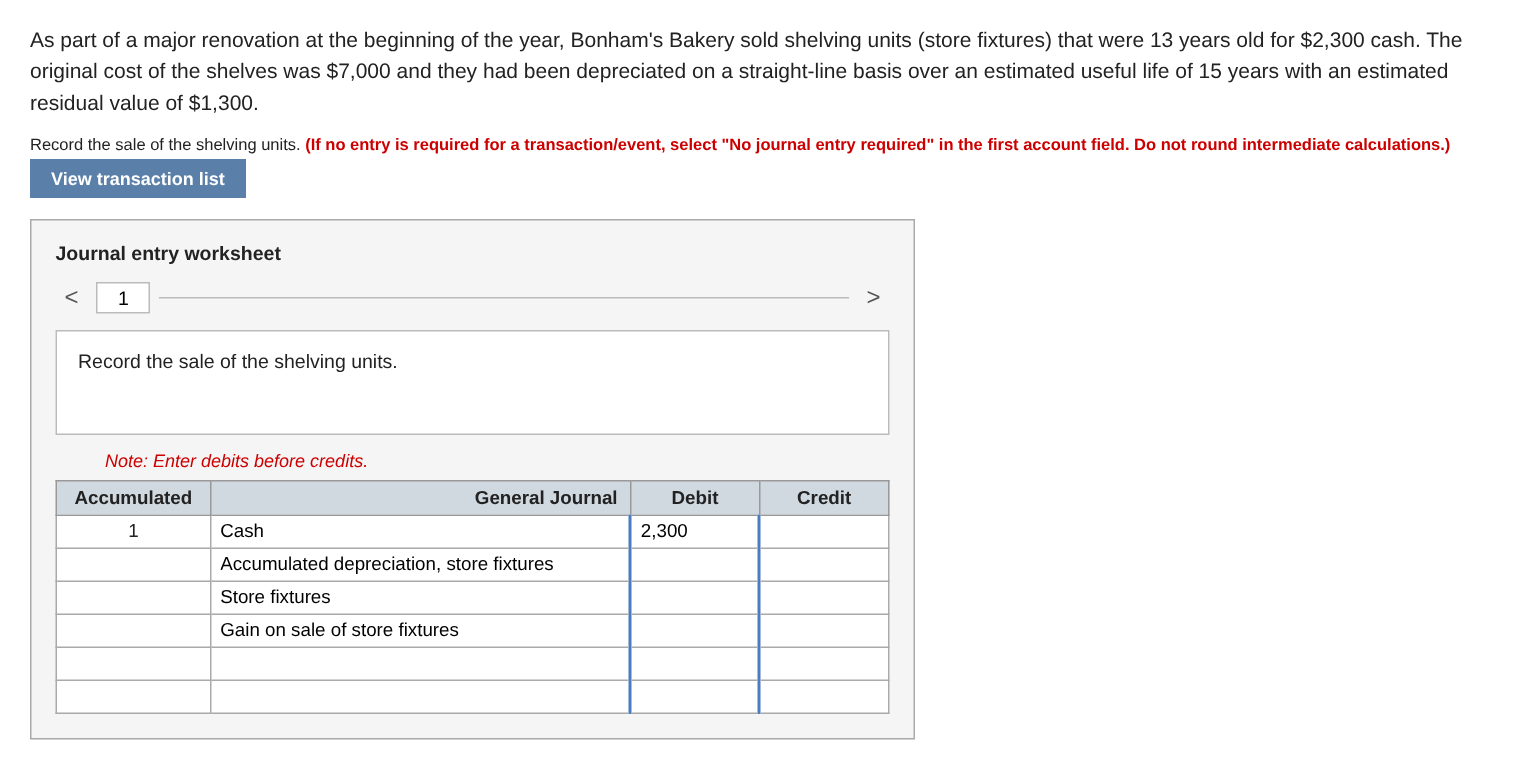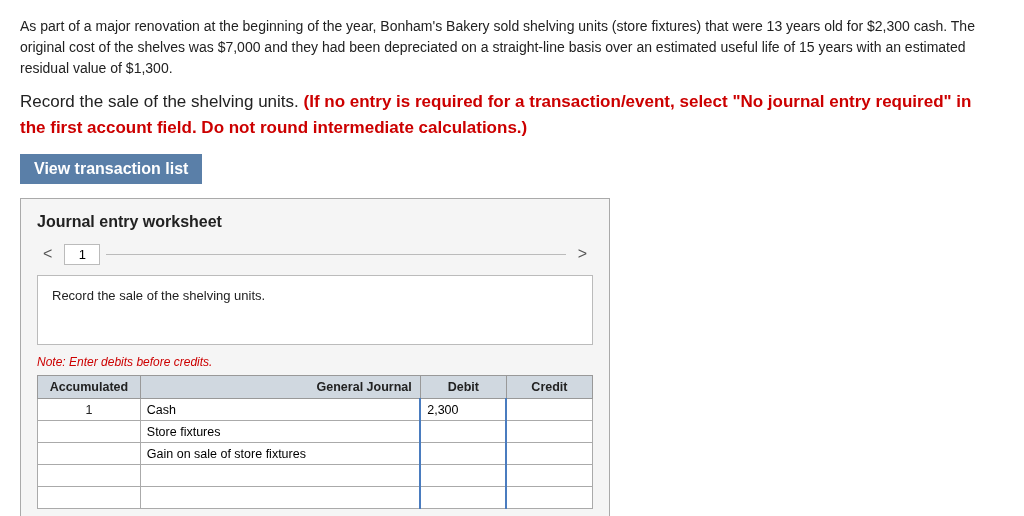--- a/index.html
+++ b/index.html
@@ -12,47 +12,46 @@
       width: 1024px;
       min-height: 516px;
     }
     .intro-text {
       font-size: 14px;
       line-height: 1.5;
       margin-bottom: 10px;
       max-width: 980px;
     }
     .instruction-text {
-      font-size: 17px;
+      font-size: 11px;
       line-height: 1.5;
-      margin-bottom: 14px;
       max-width: 980px;
     }
     .instruction-text .red-bold {
       color: #cc0000;
       font-weight: bold;
     }
     .view-transaction-btn {
       background: #5a7fa8;
       color: #fff;
       border: none;
       padding: 6px 14px;
-      font-size: 16px;
+      font-size: 12px;
       cursor: pointer;
       margin-bottom: 14px;
       font-weight: bold;
     }
     .worksheet-container {
       border: 1px solid #aaa;
       background: #f5f5f5;
       padding: 14px 16px 16px 16px;
       max-width: 590px;
     }
     .worksheet-title {
-      font-size: 16px;
+      font-size: 13px;
       font-weight: bold;
       margin-bottom: 12px;
     }
     .nav-row {
       display: flex;
       align-items: center;
       margin-bottom: 10px;
       gap: 6px;
     }
     .nav-arrow {
@@ -81,20 +80,21 @@
       padding: 12px 14px;
       margin-bottom: 10px;
       min-height: 70px;
       font-size: 13px;
     }
     .note-text {
       color: #cc0000;
       font-size: 12px;
       margin-bottom: 6px;
       font-style: italic;
+      margin-left: 33px;
     }
     table.journal-table {
       border-collapse: collapse;
       width: 100%;
       font-size: 12.5px;
     }
     table.journal-table th {
       background: #d0d8e0;
       border: 1px solid #999;
       padding: 4px 8px;
@@ -181,20 +181,26 @@
     </thead>
     <tbody id="journal-tbody">
     <tr>
           <td class="transaction-num">1</td>
           <td class="general-journal-cell"><input class="entry-input" type="text" value="Cash" style=""></td>
           <td class="debit-cell"><input class="debit-input" type="text" value="2,300" style=""></td>
           <td class="credit-cell"><input class="entry-input" type="text" style=""></td>
         </tr>
         <tr>
           <td class="transaction-num"></td>
+          <td class="general-journal-cell"><input class="entry-input" type="text" value="Accumulated depreciation, store fixtures" style=""></td>
+          <td class="debit-cell"><input class="debit-input" type="text" style=""></td>
+          <td class="credit-cell"><input class="entry-input" type="text" style=""></td>
+        </tr>
+        <tr>
+          <td class="transaction-num"></td>
           <td class="general-journal-cell"><input class="entry-input" type="text" value="Store fixtures" style=""></td>
           <td class="debit-cell"><input class="debit-input" type="text" style=""></td>
           <td class="credit-cell"><input class="entry-input" type="text" style=""></td>
         </tr>
         <tr>
           <td class="transaction-num"></td>
           <td class="general-journal-cell"><input class="entry-input" type="text" value="Gain on sale of store fixtures" style=""></td>
           <td class="debit-cell"><input class="debit-input" type="text" style=""></td>
           <td class="credit-cell"><input class="entry-input" type="text" style=""></td>
         </tr>

